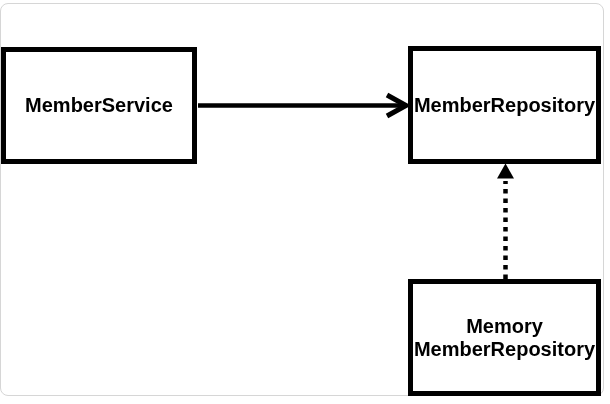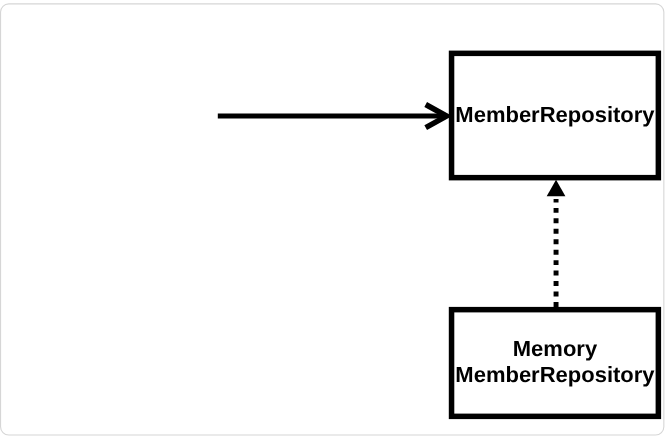--- a/index.html
+++ b/index.html
@@ -55,21 +55,21 @@
   #node-member-repository {
     left: 408px;
     top: 46px;
     width: 193px;
     height: 118px;
   }
   #node-memory-member-repository {
     left: 408px;
     top: 279px;
     width: 193px;
-    height: 102px;
+    height: 117px;
   }
   .stereotype {
     position: absolute;
     left: 436px;
     top: 8px;
     width: 168px;
     text-align: center;
     font-size: 36px;
     font-weight: 400;
     line-height: 40px;
@@ -83,20 +83,23 @@
   }
 </style>
 </head>
 <body>
 
 <div class="canvas">
 
   <div class="frame"></div>
 
 
+  <div class="node" id="node-member-service">
+    <span>MemberService</span>
+  </div>
 
   <div class="node" id="node-member-repository">
     <span>MemberRepository</span>
   </div>
 
   <div class="node" id="node-memory-member-repository">
     <span>Memory</span>
     <span>MemberRepository</span>
   </div>
 

